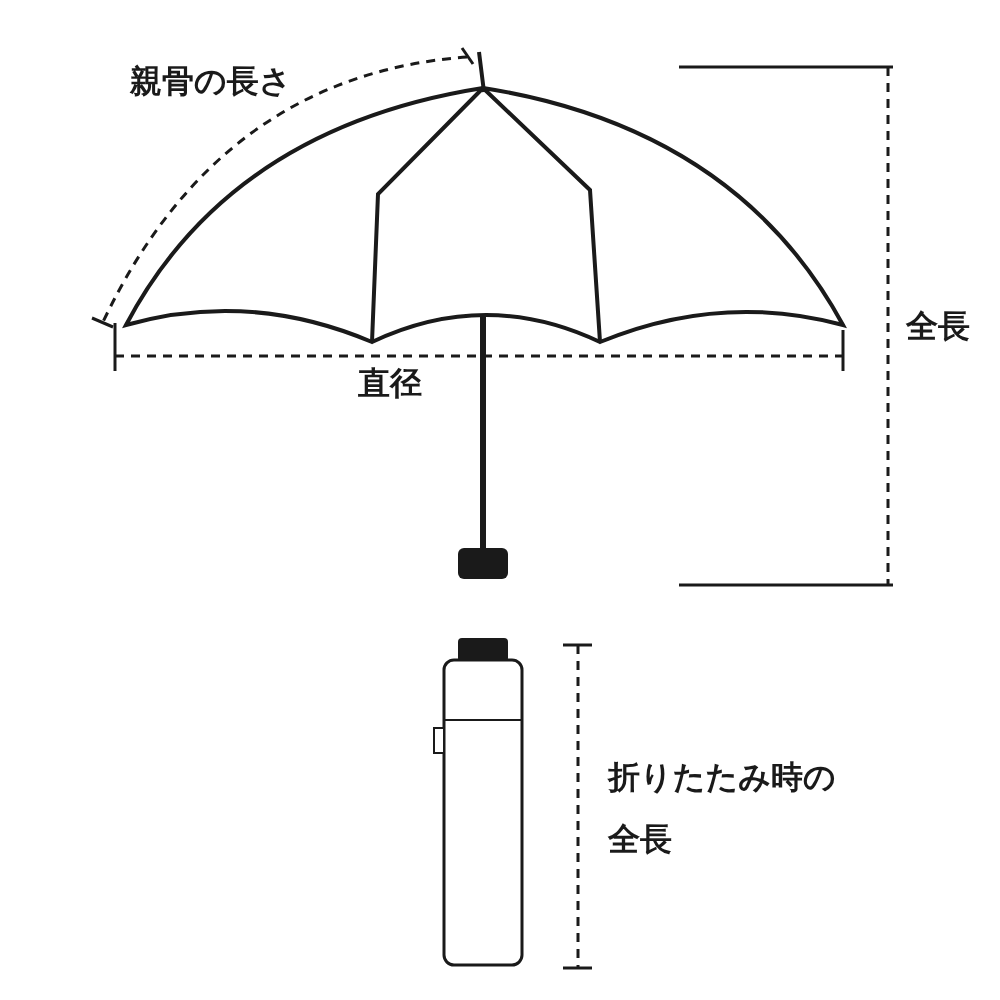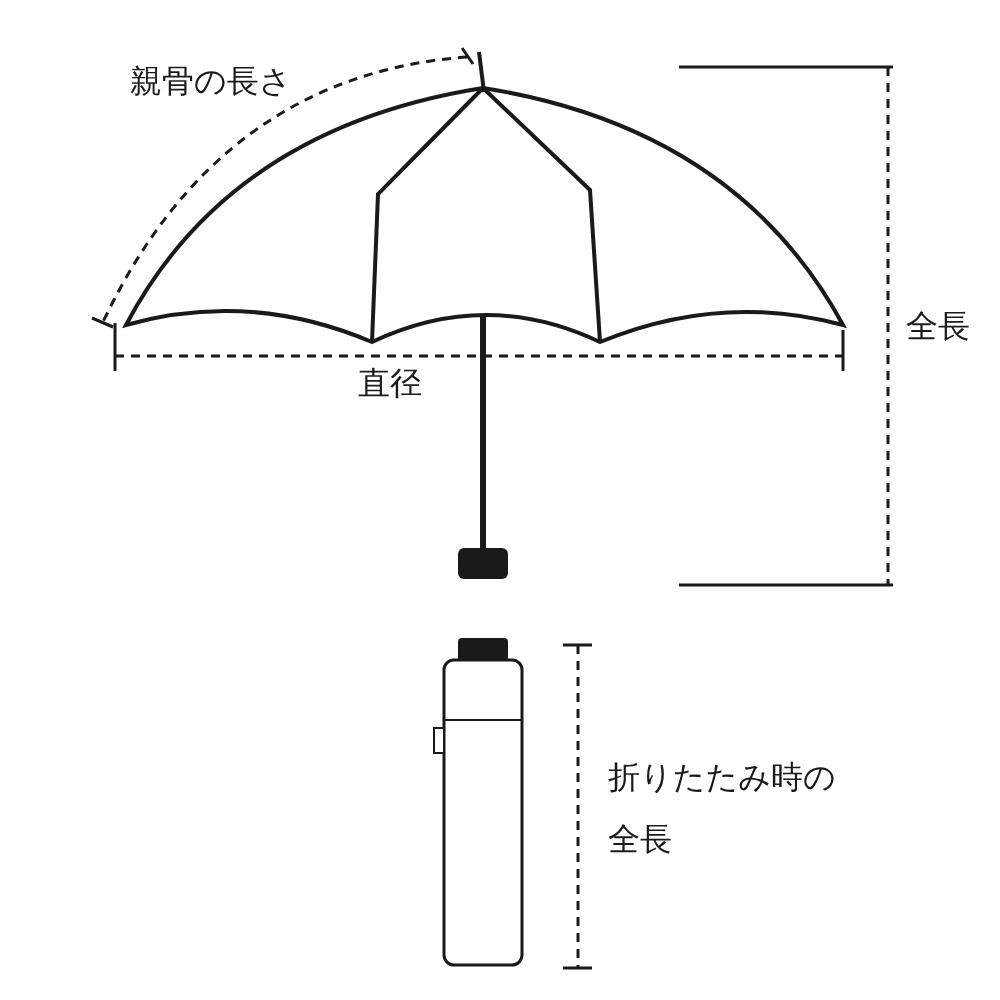--- a/index.html
+++ b/index.html
@@ -7,20 +7,21 @@
     padding: 0;
     background: #ffffff;
     font-family: "Liberation Sans", "DejaVu Sans", sans-serif;
   }
   .stage {
     position: relative;
     width: 1000px;
     height: 1000px;
     background: #ffffff;
     overflow: hidden;
+    font-weight: bold;
   }
   svg { display: block; }
   .ink        { stroke: #1a1a1a; fill: none; }
   .ink-fill   { fill: #1a1a1a; stroke: none; }
   .white-fill { fill: #ffffff; }
   .w4 { stroke-width: 4; }
   .w3 { stroke-width: 3; }
   .w2 { stroke-width: 2; }
   .w6 { stroke-width: 6; }
   .dash { stroke-dasharray: 9 7; }

